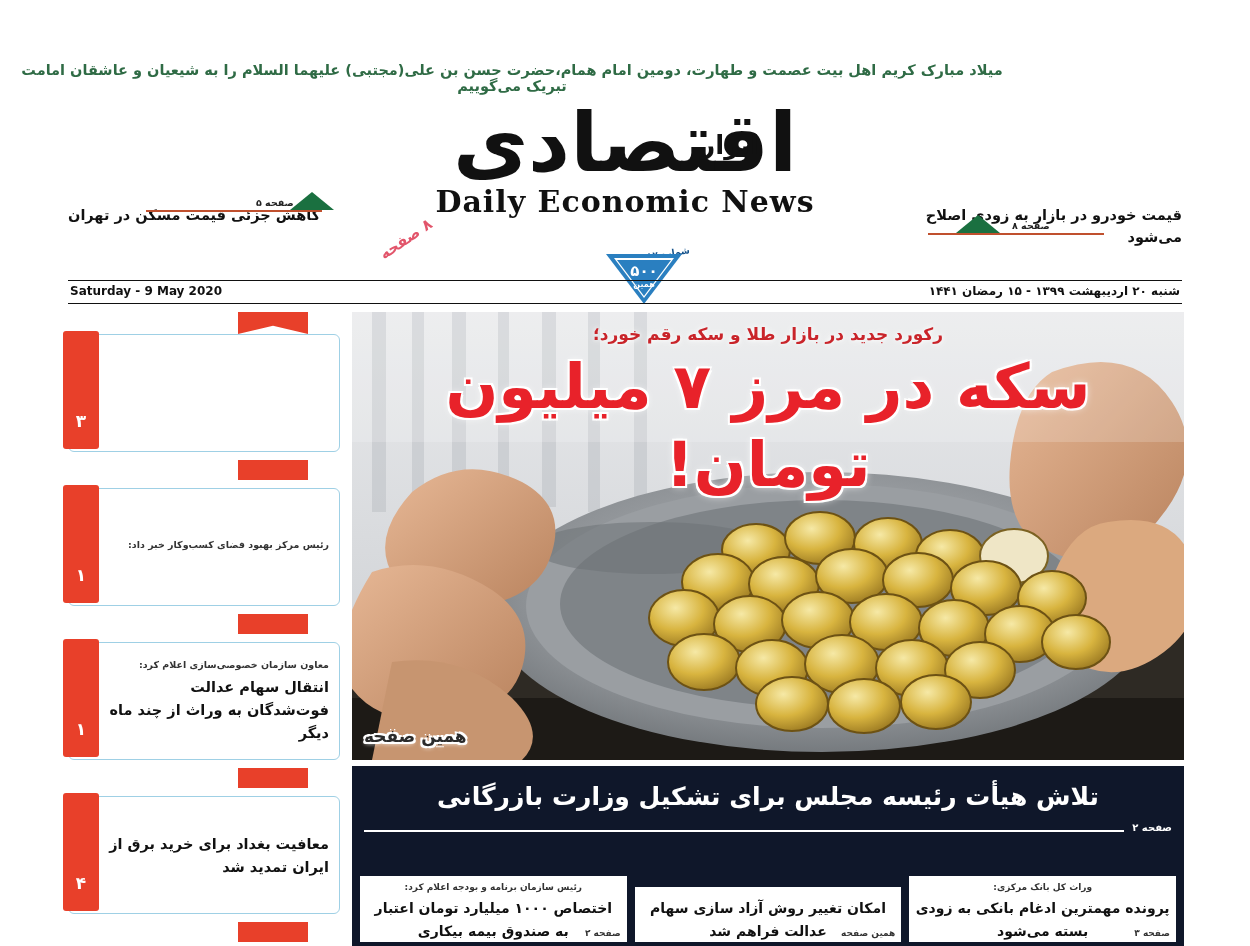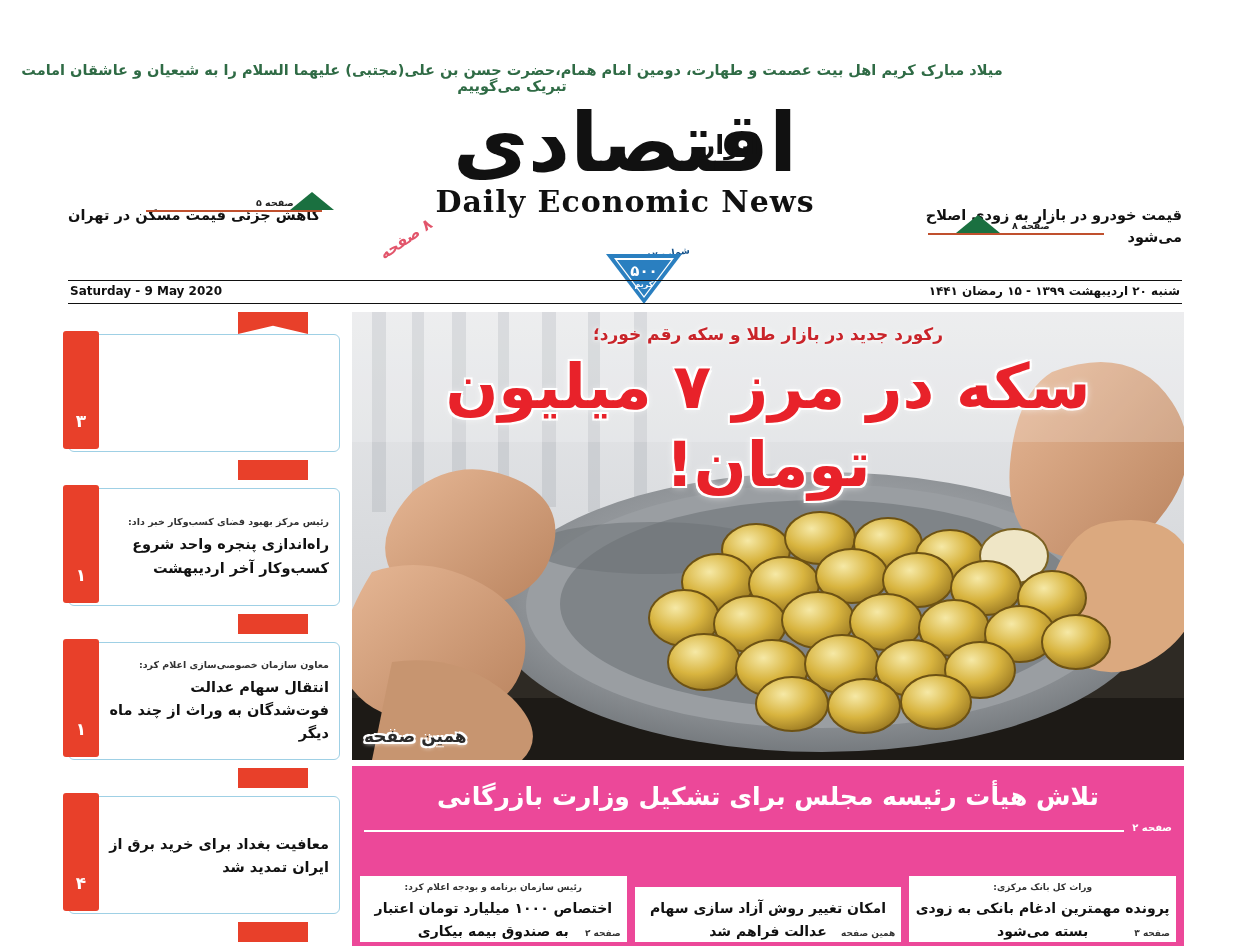--- a/index.html
+++ b/index.html
@@ -192,21 +192,21 @@
     position:absolute;left:12px;bottom:14px;z-index:7;
     color:#2b2b2b;font-size:17px;font-weight:700;direction:rtl;
     text-shadow:
       -2px -2px 0 #fff,2px -2px 0 #fff,-2px 2px 0 #fff,2px 2px 0 #fff,
       0 2px 4px rgba(255,255,255,.9);
   }
 
   
   .greenband{
     position:absolute;top:766px;left:352px;width:832px;height:180px;
-    background:#ec4899;
+    background:#0f172a;
   }
   .gb-title{
     position:absolute;top:16px;left:0;width:832px;text-align:center;
     color:#fff;font-size:25px;font-weight:700;direction:rtl;z-index:3;
   }
   .gb-rule{
     position:absolute;top:64px;left:12px;width:760px;height:2px;background:#fff;
   }
   .gb-page{
     position:absolute;top:56px;right:12px;font-size:10px;color:#fff;
@@ -261,21 +261,21 @@
     </div>
     <div class="pages-badge">۸ صفحه</div>
   </div>
 
   <div class="price-badge">
     <div class="issue">شماره ۶۱۱۷</div>
     <div class="tri-outer"></div>
     <div class="tri-inner"></div>
     <div class="tri-fill"></div>
     <div class="price-num">۵۰۰</div>
-    <div class="price-unit">کریم</div>
+    <div class="price-unit">همین</div>
   </div>
 
   <div class="teaser left">
     <div class="tl">کاهش جزئی قیمت مسکن در تهران</div>
     <div class="rule"></div>
     <div class="pg">صفحه ۵</div>
     <div class="arrow"></div>
   </div>
 
   <div class="teaser right">
@@ -298,21 +298,20 @@
           <div class="tabnum">۳</div>
         </div>
         <div class="ncon">
           <div class="notch"></div>
         </div>
         <div class="ncard">
           <div class="tab"></div>
           <div class="tabnum">۱</div>
           <div class="body">
             <div class="kicker">رئیس مرکز بهبود فضای کسب‌وکار خبر داد:</div>
-            <div class="ttl">راه‌اندازی پنجره واحد شروع کسب‌وکار آخر اردیبهشت</div>
           </div>
         </div>
         <div class="ncon">
           <div class="notch"></div>
         </div>
         <div class="ncard">
           <div class="tab"></div>
           <div class="tabnum">۱</div>
           <div class="body">
             <div class="kicker">معاون سازمان خصوصی‌سازی اعلام کرد:</div>

